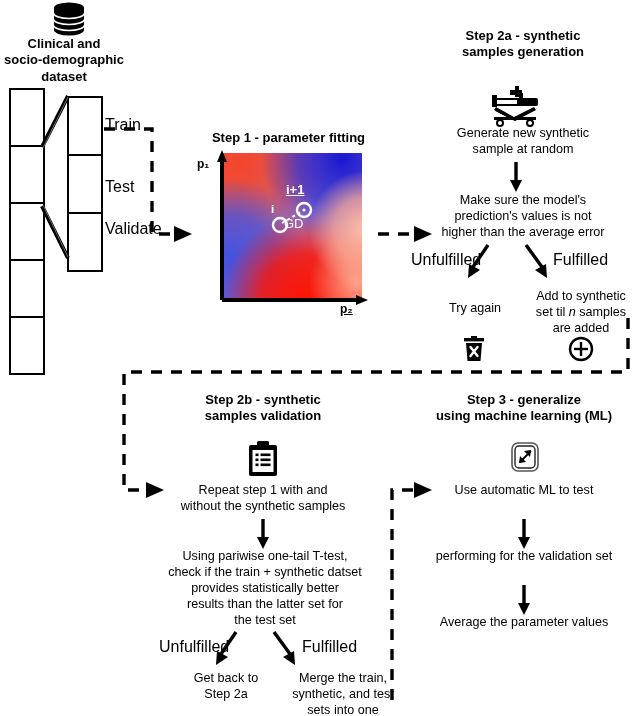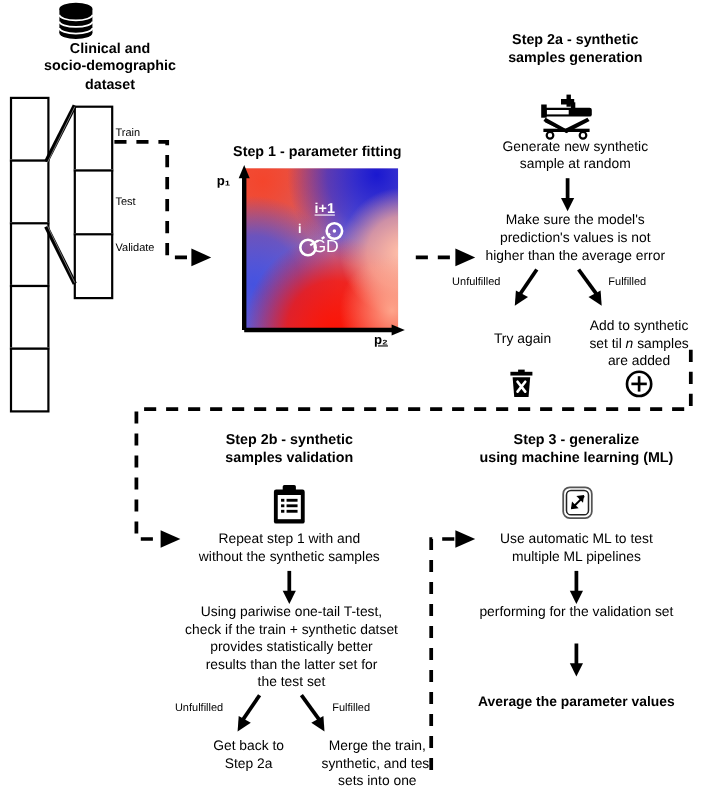--- a/index.html
+++ b/index.html
@@ -11,41 +11,41 @@
     position:relative;
     overflow:hidden;
   }
   .abs{position:absolute;}
   .ttl{
     font-weight:bold;font-size:13px;line-height:1.25;text-align:center;
   }
   .body-txt{
     font-size:12.6px;line-height:1.28;text-align:center;
   }
-  .small-lbl{font-size:10px;}
+  .small-lbl{font-size:16px;}
   .axis-lbl{font-weight:bold;font-size:12px;}
   svg{display:block;overflow:visible;}
   .box{border:2px solid #000;background:#fff;box-sizing:border-box;}
 </style>
 </head>
 <body>
 
 <div class="abs" style="left:48px;top:2px;">
   <svg width="42" height="34" viewBox="0 0 42 34">
     <ellipse cx="21" cy="6" rx="15" ry="5.5" fill="#000"></ellipse>
     <rect x="6" y="6" width="30" height="22" fill="#000"></rect>
     <ellipse cx="21" cy="28" rx="15" ry="5.5" fill="#000"></ellipse>
     <ellipse cx="21" cy="12.5" rx="15" ry="4" fill="#fff" opacity="0"></ellipse>
     <path d="M6 11.5 A15 5 0 0 0 36 11.5" stroke="#fff" stroke-width="1.6" fill="none"></path>
     <path d="M6 17.5 A15 5 0 0 0 36 17.5" stroke="#fff" stroke-width="1.6" fill="none"></path>
     <path d="M6 23.5 A15 5 0 0 0 36 23.5" stroke="#fff" stroke-width="1.6" fill="none"></path>
   </svg>
 </div>
 
-<div class="abs ttl" style="left:0px;top:36px;width:128px;padding-left:36px;">
+<div class="abs ttl" style="left:0px;top:36px;width:128px;">
   <div>Clinical and</div>
   <div>socio-demographic</div>
   <div>dataset</div>
 </div>
 
 <div class="abs" style="left:9px;top:88px;">
   <div class="box" style="width:36px;height:59px;"></div>
   <div class="box" style="width:36px;height:59px;margin-top:-2px;"></div>
   <div class="box" style="width:36px;height:59px;margin-top:-2px;"></div>
   <div class="box" style="width:36px;height:59px;margin-top:-2px;"></div>
@@ -148,21 +148,21 @@
 </svg>
 
 <svg class="abs" style="left:222px;top:153px;" width="140" height="147">
   <line x1="60" y1="70" x2="79" y2="59" stroke="#fff" stroke-width="2" stroke-dasharray="3,3"></line>
   <circle cx="58" cy="72" r="7" fill="none" stroke="#fff" stroke-width="2.4"></circle>
   <circle cx="82" cy="57" r="7" fill="none" stroke="#fff" stroke-width="2.4"></circle>
   <circle cx="82" cy="57" r="1.6" fill="#fff"></circle>
 </svg>
 <div class="abs" style="left:271px;top:203px;color:#fff;font-size:11.5px;font-weight:bold;">i</div>
 <div class="abs" style="left:286px;top:182px;color:#fff;font-size:13px;font-weight:bold;text-decoration:underline;">i+1</div>
-<div class="abs" style="left:284px;top:216px;color:#fff;font-size:16px;">GD</div>
+<div class="abs" style="left:284px;top:216px;color:#fff;font-size:13px;">GD</div>
 
 <div class="abs ttl" style="left:428px;top:28px;width:190px;">
   <div>Step 2a - synthetic</div>
   <div>samples generation</div>
 </div>
 
 <div class="abs" style="left:488px;top:84px;">
   <svg width="56" height="42" viewBox="0 0 56 42">
     <rect x="27" y="2" width="4" height="11" fill="#000"></rect>
     <rect x="22" y="6" width="12" height="5" fill="#000"></rect>
@@ -299,32 +299,31 @@
     <rect x="2" y="2" width="26" height="28" rx="6" fill="none" stroke="#555" stroke-width="1.6"></rect>
     <rect x="5" y="5" width="20" height="22" rx="4" fill="none" stroke="#222" stroke-width="1.4"></rect>
     <line x1="10" y1="21" x2="21" y2="10" stroke="#000" stroke-width="1.8"></line>
     <polygon points="21,9 14,10 20,16" fill="#000"></polygon>
     <polygon points="9,22 16,21 10,15" fill="#000"></polygon>
   </svg>
 </div>
 
 <div class="abs body-txt" style="left:424px;top:482px;width:200px;">
   <div>Use automatic ML to test</div>
-  <div>multiple ML pipelines</div>
 </div>
 
 <svg class="abs" style="left:516px;top:519px;" width="16" height="30">
   <line x1="8" y1="0" x2="8" y2="20" stroke="#000" stroke-width="3.4"></line>
   <polygon points="8,30 2,18 14,18" fill="#000"></polygon>
 </svg>
 
 <div class="abs body-txt" style="left:413px;top:548px;width:222px;">
   <div>performing for the validation set</div>
 </div>
 
 <svg class="abs" style="left:516px;top:585px;" width="16" height="30">
   <line x1="8" y1="0" x2="8" y2="20" stroke="#000" stroke-width="3.4"></line>
   <polygon points="8,30 2,18 14,18" fill="#000"></polygon>
 </svg>
 
-<div class="abs body-txt" style="left:420px;top:630px;width:208px;font-weight:bold;">
+<div class="abs body-txt" style="left:420px;top:614px;width:208px;">
   <div>Average the parameter values</div>
 </div>
 
 </body></html>

